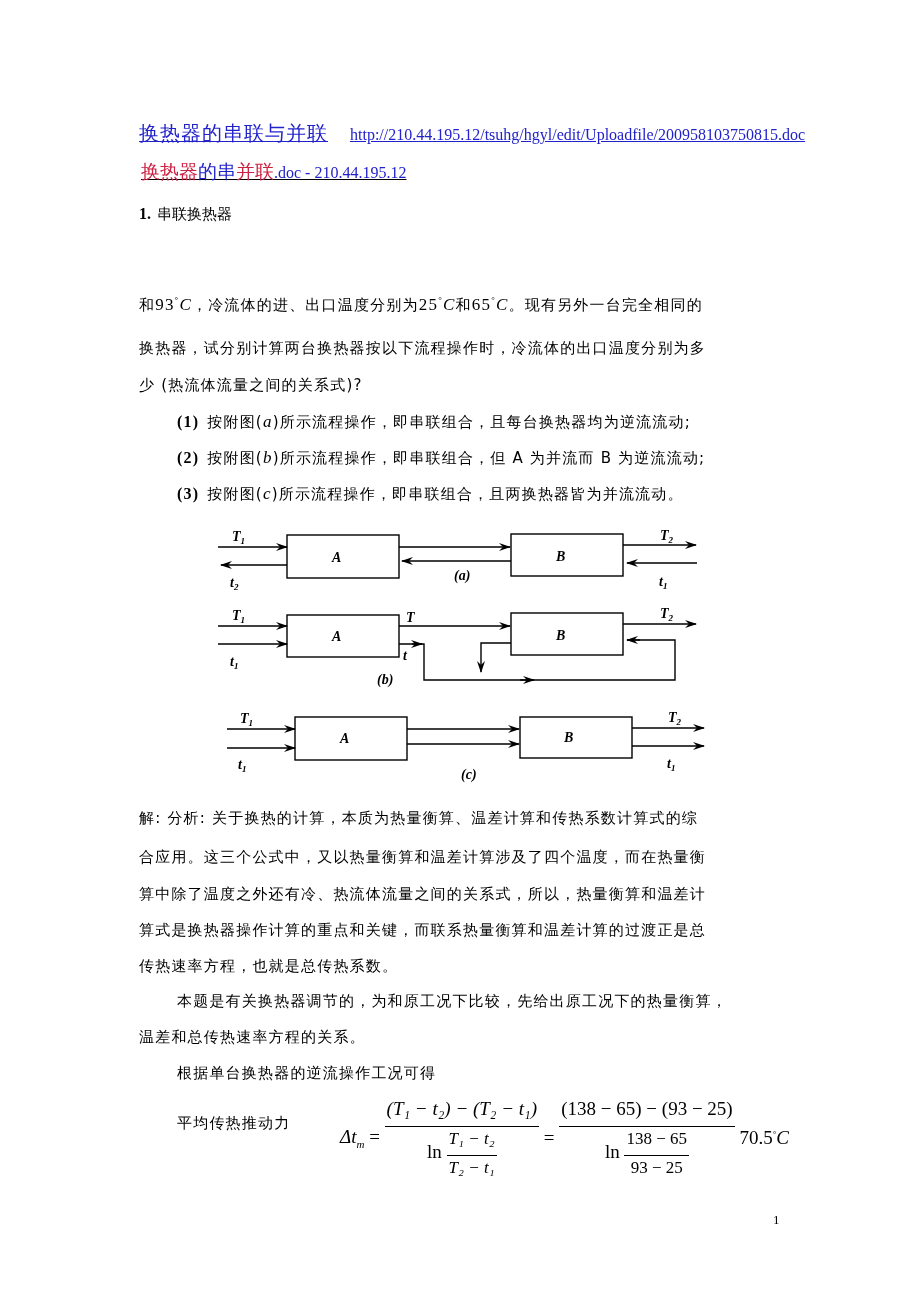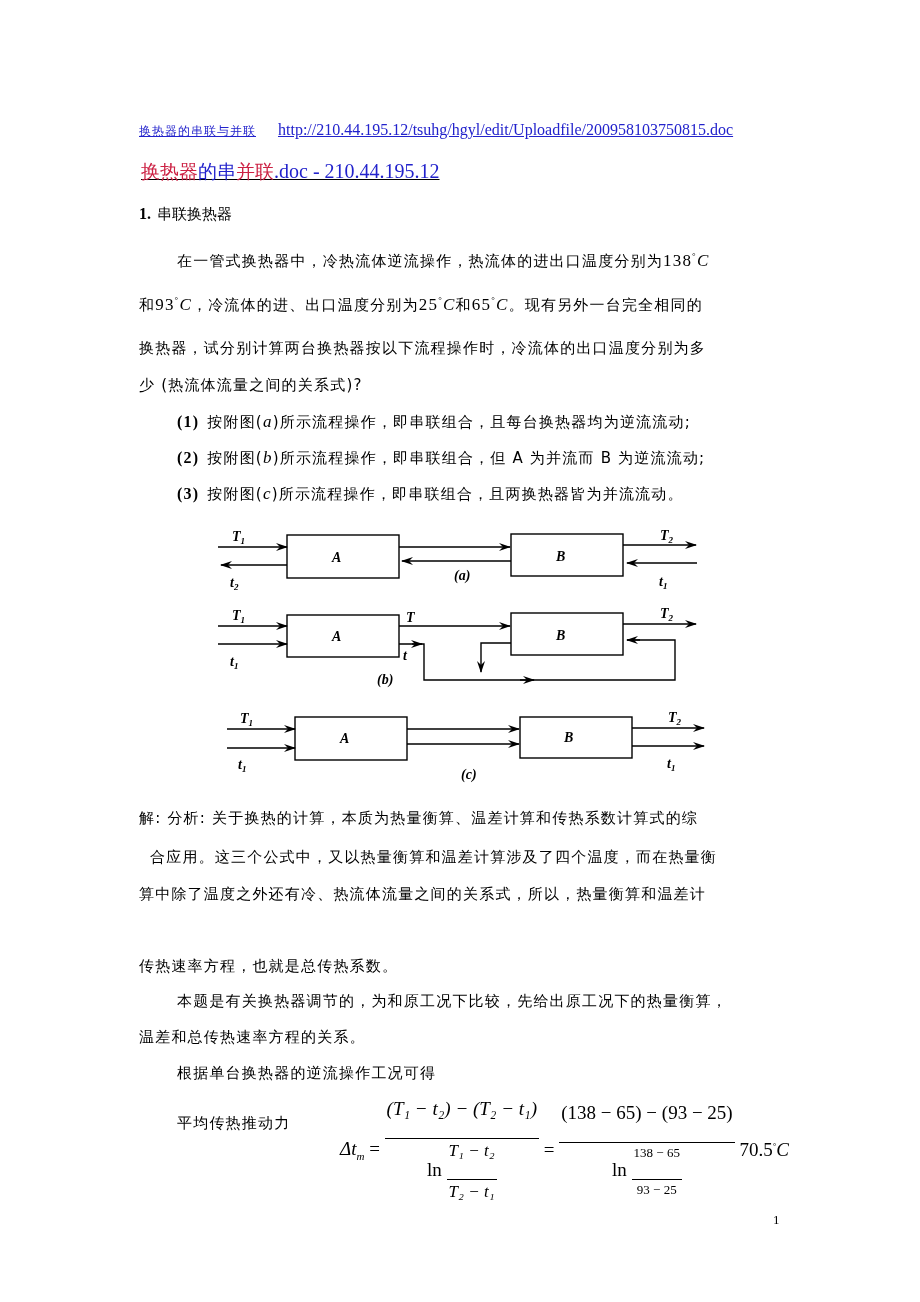--- a/index.html
+++ b/index.html
@@ -7,39 +7,39 @@
     width: 920px; height: 1302px; position: relative; overflow: hidden;
     font-family: "DejaVu Serif", "Liberation Serif", serif;
     color: #000;
   }
   .page { position: absolute; left: 0; top: 0; width: 920px; height: 1302px; }
   .abs { position: absolute; white-space: nowrap; }
   .cn { font-family: "DejaVu Sans", "Liberation Sans", sans-serif; }
   .ser { font-family: "Liberation Serif", "DejaVu Serif", serif; }
 
   .link1 { left: 139px; top: 120px; font-size: 16px; color: #2222cc; text-decoration: underline; }
-  .link1 .t { font-size: 12px; letter-spacing: 1px; }
+  .link1 .t { font-size: 20px; letter-spacing: 1px; }
   .link1 .u { font-family: "Liberation Serif", serif; font-size: 16px; margin-left: 22px; }
   .link2 { left: 141px; top: 159px; font-size: 19px; text-decoration: underline; }
   .link2 .red { color: #cc2244; }
   .link2 .blue { color: #2222cc; }
-  .link2 .ser { font-size: 20px; }
+  .link2 .ser { font-size: 16px; }
 
   .sec { left: 139px; top: 205px; font-size: 15px; text-align: center; }
   .sec b { font-family: "Liberation Serif", serif; font-size: 16px; margin-right: 6px; }
 
   .p { font-size: 15px; letter-spacing: 1.2px; line-height: 20px; }
   .it { font-style: italic; font-family: "Liberation Serif", serif; font-size: 17px; }
   .num { font-family: "Liberation Serif", serif; font-size: 17px; }
   .sup { font-size: 9px; vertical-align: 7px; font-family: "Liberation Serif", serif; }
   .bnum { font-family: "Liberation Serif", serif; font-weight: bold; font-size: 16px; margin-right: 8px; }
 
   svg text { font-family: "Liberation Serif", serif; font-style: italic; font-weight: bold; }
   .frac { display: inline-block; text-align: center; vertical-align: middle; }
-  .frac .n { display: block; border-bottom: 1px solid #000; padding: 0 2px 18px; }
+  .frac .n { display: block; border-bottom: 1px solid #000; padding: 0 2px 6px; }
   .frac .d { display: block; padding-top: 2px; }
   .fm { font-family: "Liberation Serif", serif; font-size: 19px; }
   .fm i { font-style: italic; }
   .fm sub { font-size: 11px; }
   .pageno { left: 773px; top: 1212px; font-family: "Liberation Serif", serif; font-size: 13px; }
 </style>
 </head>
 <body>
 
 <div class="page">
@@ -48,23 +48,20 @@
     <span class="t cn">换热器的串联与并联</span><span class="u">http://210.44.195.12/tsuhg/hgyl/edit/Uploadfile/200958103750815.doc</span>
   </div>
   <div class="abs link2 cn">
     <span class="red">换热器</span><span class="blue">的串</span><span class="red">并联</span><span class="blue ser">.doc - 210.44.195.12</span>
   </div>
 
   <div class="abs sec cn">
     <b>1.</b><span>串联换热器</span>
   </div>
 
-  <div class="abs p cn" style="left:177px; top:246px;">
-    <span>在一管式换热器中，冷热流体逆流操作，热流体的进出口温度分别为</span><span class="num">138</span><span class="sup">°</span><span class="it">C</span>
-  </div>
   <div class="abs p cn" style="left:139px; top:290px;">
     <span>和</span><span class="num">93</span><span class="sup">°</span><span class="it">C</span><span>，冷流体的进、出口温度分别为</span><span class="num">25</span><span class="sup">°</span><span class="it">C</span><span>和</span><span class="num">65</span><span class="sup">°</span><span class="it">C</span><span>。现有另外一台完全相同的</span>
   </div>
   <div class="abs p cn" style="left:139px; top:338px;">换热器，试分别计算两台换热器按以下流程操作时，冷流体的出口温度分别为多</div>
   <div class="abs p cn" style="left:139px; top:375px;">少 (热流体流量之间的关系式)?</div>
 
   <div class="abs p cn" style="left:177px; top:412px;">
     <span class="bnum">(1)</span><span>按附图(</span><span class="it">a</span><span>)所示流程操作，即串联组合，且每台换热器均为逆流流动;</span>
   </div>
   <div class="abs p cn" style="left:177px; top:448px;">
@@ -141,22 +138,23 @@
       <text x="238" y="769">t<tspan font-size="9" dy="3">1</tspan></text>
       <text x="340" y="743">A</text>
       <text x="564" y="742">B</text>
       <text x="668" y="722">T<tspan font-size="9" dy="3">2</tspan></text>
       <text x="667" y="768">t<tspan font-size="9" dy="3">1</tspan></text>
       <text x="461" y="779" font-style="normal">(<tspan font-style="italic">c</tspan>)</text>
     </g>
   </svg>
 
   <div class="abs p cn" style="left:139px; top:808px;">解: 分析: 关于换热的计算，本质为热量衡算、温差计算和传热系数计算式的综</div>
-  <div class="abs p cn" style="left:150px; top:847px;">合应用。这三个公式中，又以热量衡算和温差计算涉及了四个温度，而在热量衡</div>
+  <div class="abs p cn" style="left:139px; top:847px;">合应用。这三个公式中，又以热量衡算和温差计算涉及了四个温度，而在热量衡</div>
   <div class="abs p cn" style="left:139px; top:884px;">算中除了温度之外还有冷、热流体流量之间的关系式，所以，热量衡算和温差计</div>
+  <div class="abs p cn" style="left:139px; top:920px;">算式是换热器操作计算的重点和关键，而联系热量衡算和温差计算的过渡正是总</div>
   <div class="abs p cn" style="left:139px; top:956px;">传热速率方程，也就是总传热系数。</div>
 
   <div class="abs p cn" style="left:177px; top:991px;">本题是有关换热器调节的，为和原工况下比较，先给出原工况下的热量衡算，</div>
   <div class="abs p cn" style="left:139px; top:1027px;">温差和总传热速率方程的关系。</div>
   <div class="abs p cn" style="left:177px; top:1063px;">根据单台换热器的逆流操作工况可得</div>
 
   <div class="abs p cn" style="left:177px; top:1113px;">平均传热推动力</div>
 
   <div class="abs fm" style="left:340px; top:1098px;">
     <span style="display:inline-block; vertical-align:middle;"><i>Δt</i><sub><i>m</i></sub> =</span>
@@ -166,21 +164,21 @@
         <span class="frac" style="font-size:17px;">
           <span class="n"><i>T₁ − t₂</i></span>
           <span class="d"><i>T₂ − t₁</i></span>
         </span>
       </span>
     </span>
     <span style="vertical-align:middle;">=</span>
     <span class="frac">
       <span class="n">(138 − 65) − (93 − 25)</span>
       <span class="d"><span>ln</span>
-        <span class="frac" style="font-size:13px;">
+        <span class="frac" style="font-size:17px;">
           <span class="n">138 − 65</span>
           <span class="d">93 − 25</span>
         </span>
       </span>
     </span>
     <span style="vertical-align:middle;"><span>70.5</span><span class="sup">°</span><i>C</i></span>
   </div>
 
   <div class="abs pageno">1</div>
 </div>

